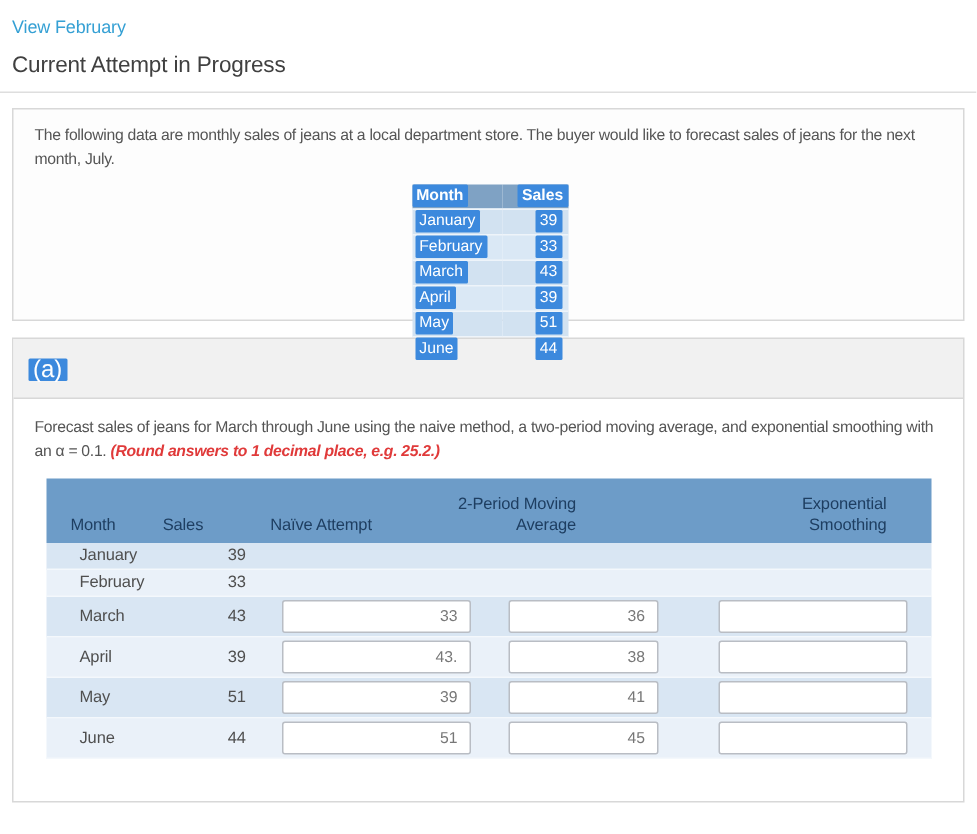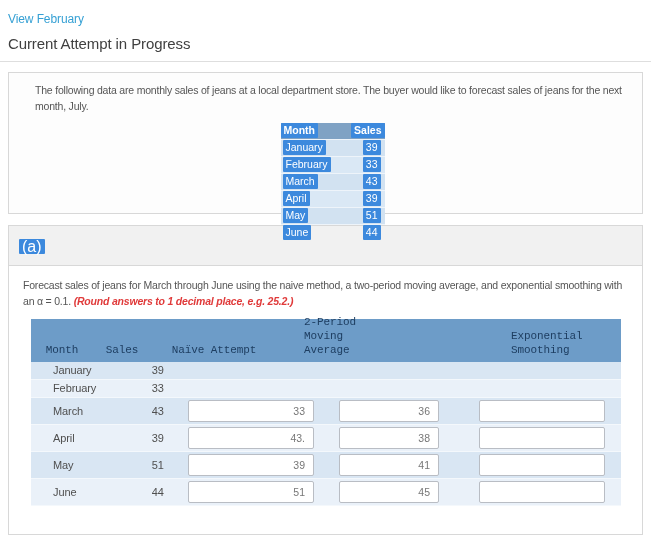--- a/index.html
+++ b/index.html
@@ -12,21 +12,21 @@
   .topbar{padding:9px 8px 0 8px;}
   .view-policies{
     display:inline-block;color:#35a0d4;font-size:12px;letter-spacing:-0.1px;
     text-decoration:none;cursor:pointer;
   }
   .attempt-status{margin-top:8px;font-size:15px;color:#404040;letter-spacing:-0.1px;}
   .top-divider{margin-top:9px;border-bottom:1px solid #dedede;width:651px;}
 
   
   .panel{border:1px solid #d8d8d8;background:#fdfdfd;margin:10px 8px 0 8px;box-sizing:border-box;}
-  .problem-panel{height:142px;padding:10px 12px 0 26px;}
+  .problem-panel{height:142px;padding:10px 12px 0 14px;}
   .statement{
     margin:0;font-size:10.5px;letter-spacing:-0.2px;line-height:1.5;
     color:#555555;max-width:612px;
   }
   .mini-table{width:104px;margin:8px auto 0 auto;border-collapse:collapse;font-size:10.5px;}
   .mini-table .mt-head{background:#7fa2c4;}
   .mini-table .mt-row-odd{background:#d2e2f1;}
   .mini-table .mt-row-even{background:#dae8f5;}
   .mini-table td,.mini-table th{padding:0;height:16px;border-bottom:1px solid #eef4fa;}
   .mini-table th{font-weight:bold;text-align:center;}
@@ -50,21 +50,21 @@
     margin:0 0 9px 0;font-size:10.5px;letter-spacing:-0.2px;line-height:1.5;
     color:#555555;max-width:608px;
   }
   .note-red{color:#e03a3a;font-weight:bold;font-style:italic;}
 
   
   .forecast-table{margin-left:8px;width:590px;font-size:11px;}
   .ft-header{position:relative;height:43px;background:#6d9cc8;}
   .ft-header .hlabel{
     position:absolute;bottom:4px;transform:translateX(-50%);
-    color:#1e3e61;text-align:left;line-height:1.3;letter-spacing:-0.1px;font-family:Liberation Mono, monospace;
+    color:#1e3e61;text-align:right;line-height:1.3;letter-spacing:-0.1px;
   }
   .ft-header .wrap{display:inline-block;max-width:80px;width:max-content;}
   .ft-header .nowrap{white-space:nowrap;}
   .lbl-month{left:31px;}
   .lbl-sales{left:91px;}
   .lbl-naive{left:183px;}
   .lbl-moving{left:313px;}
   .lbl-exp{left:520px;}
 
   .ft-row{

